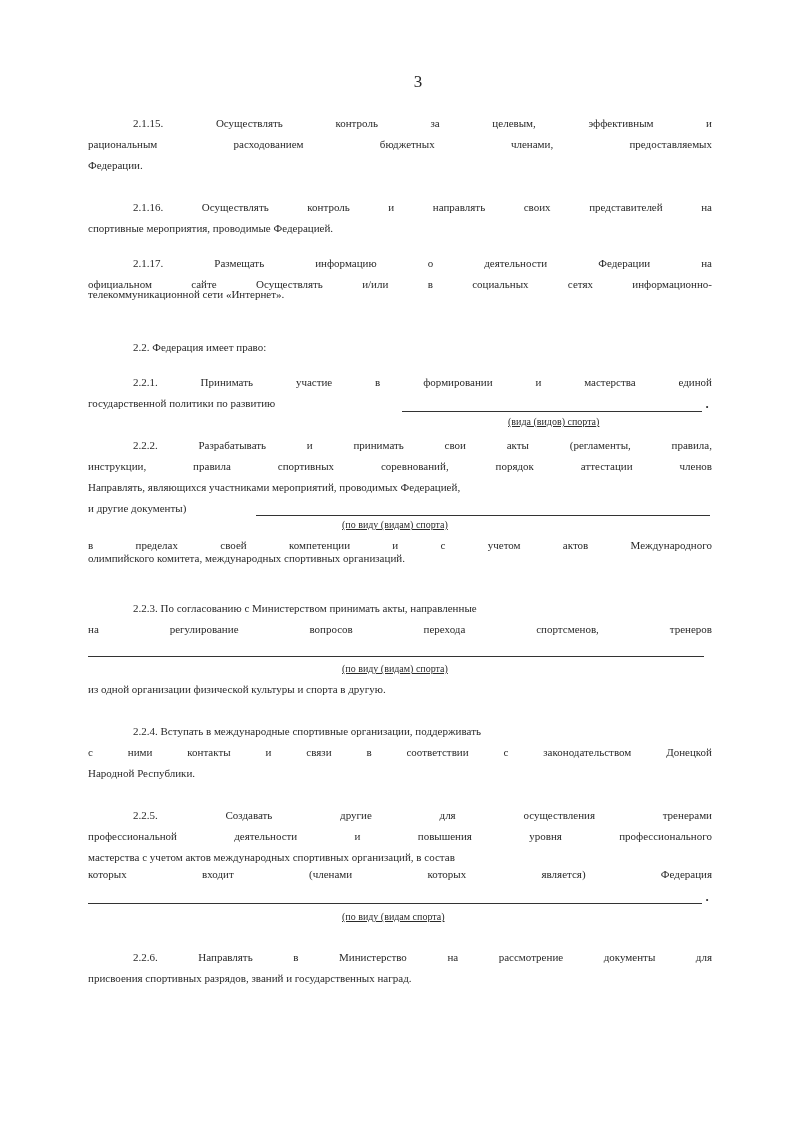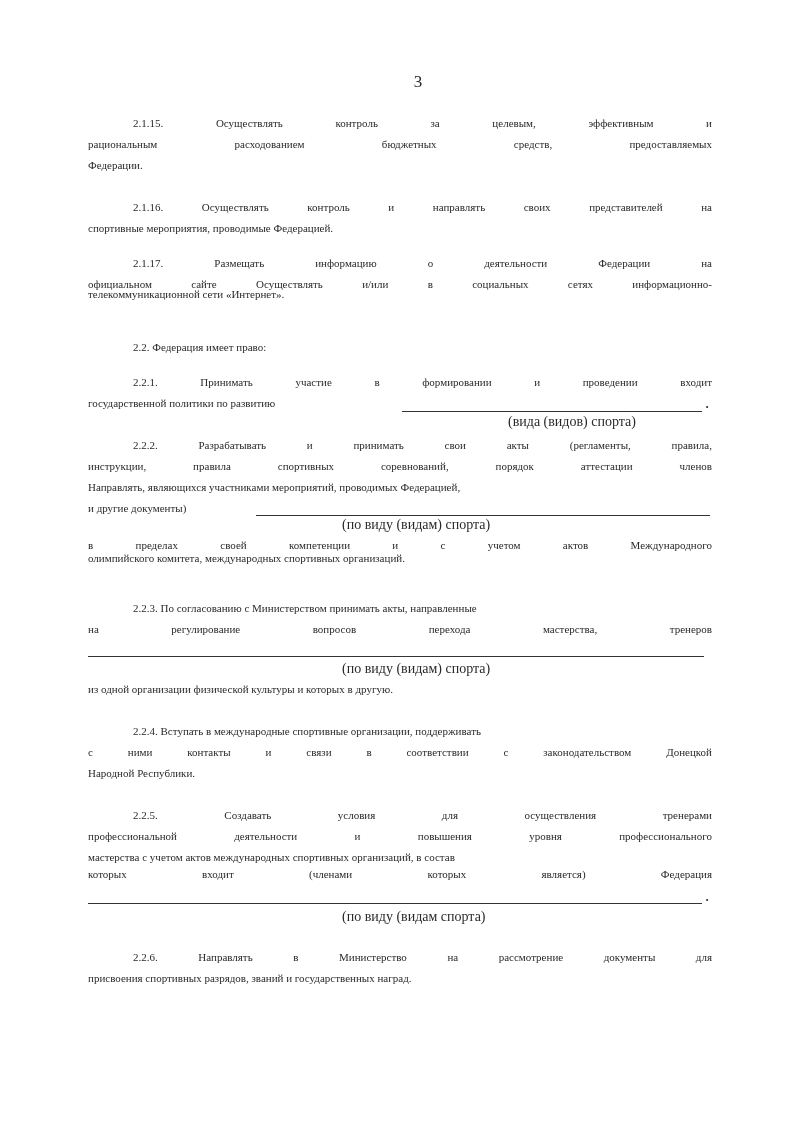--- a/index.html
+++ b/index.html
@@ -2,69 +2,69 @@
 <html><head>
 <meta charset="utf-8">
 <style>
   html, body { margin: 0; padding: 0; background: #ffffff; }
   body { width: 794px; height: 1123px; position: relative; overflow: hidden;
          font-family: "Liberation Serif", "DejaVu Serif", serif; color: #2a2a2a; }
   .page-num { position: absolute; top: 72px; left: 0; width: 836px; text-align: center; font-size: 17px; }
   .line { position: absolute; left: 88px; width: 624px; font-size: 11px; line-height: 21px; white-space: nowrap; }
   .just { text-align: justify; text-align-last: justify; }
   .ind { left: 133px; width: 579px; }
-  .caption { position: absolute; font-size: 14px; line-height: 15px; white-space: nowrap; }
+  .caption { position: absolute; font-size: 10px; line-height: 15px; white-space: nowrap; text-decoration: underline; }
   .blank { position: absolute; border-bottom: 1px solid #333; height: 0; }
   .blank-dot { position: absolute; font-size: 17px; }
 </style>
 </head>
 <body>
 
 <div>
   <div class="page-num">3</div>
 
   <div class="line ind just" style="top:113px">2.1.15. Осуществлять контроль за целевым, эффективным и</div>
-  <div class="line just" style="top:134px">рациональным расходованием бюджетных средств, предоставляемых</div>
+  <div class="line just" style="top:134px">рациональным расходованием бюджетных членами, предоставляемых</div>
   <div class="line" style="top:155px">Федерации.</div>
 
   <div class="line ind just" style="top:197px">2.1.16. Осуществлять контроль и направлять своих представителей на</div>
   <div class="line" style="top:218px">спортивные мероприятия, проводимые Федерацией.</div>
 
   <div class="line ind just" style="top:253px">2.1.17. Размещать информацию о деятельности Федерации на</div>
   <div class="line just" style="top:274px">официальном сайте Осуществлять и/или в социальных сетях информационно-</div>
   <div class="line" style="top:284px">телекоммуникационной сети «Интернет».</div>
 
   <div class="line ind" style="top:337px">2.2. Федерация имеет право:</div>
 
-  <div class="line ind just" style="top:372px">2.2.1. Принимать участие в формировании и проведении входит</div>
+  <div class="line ind just" style="top:372px">2.2.1. Принимать участие в формировании и мастерства единой</div>
   <div class="line" style="top:393px">государственной политики по развитию</div>
   <div class="blank" style="top:411px; left:402px; width:300px"></div>
   <div class="blank-dot" style="top:393px; left:705px">.</div>
   <div class="caption" style="top:414px; left:508px">(вида (видов) спорта)</div>
 
   <div class="line ind just" style="top:435px">2.2.2. Разрабатывать и принимать свои акты (регламенты, правила,</div>
   <div class="line just" style="top:456px">инструкции, правила спортивных соревнований, порядок аттестации членов</div>
   <div class="line" style="top:477px">Направлять, являющихся участниками мероприятий, проводимых Федерацией,</div>
   <div class="line" style="top:498px">и другие документы)</div>
   <div class="blank" style="top:515px; left:256px; width:454px"></div>
   <div class="caption" style="top:517px; left:342px">(по виду (видам) спорта)</div>
   <div class="line just" style="top:535px">в пределах своей компетенции и с учетом актов Международного</div>
   <div class="line" style="top:548px">олимпийского комитета, международных спортивных организаций.</div>
 
   <div class="line ind" style="top:598px">2.2.3. По согласованию с Министерством принимать акты, направленные</div>
-  <div class="line just" style="top:619px">на регулирование вопросов перехода мастерства, тренеров</div>
+  <div class="line just" style="top:619px">на регулирование вопросов перехода спортсменов, тренеров</div>
   <div class="blank" style="top:656px; left:88px; width:616px"></div>
   <div class="caption" style="top:661px; left:342px">(по виду (видам) спорта)</div>
-  <div class="line" style="top:679px">из одной организации физической культуры и которых в другую.</div>
+  <div class="line" style="top:679px">из одной организации физической культуры и спорта в другую.</div>
 
   <div class="line ind" style="top:721px">2.2.4. Вступать в международные спортивные организации, поддерживать</div>
   <div class="line just" style="top:742px">с ними контакты и связи в соответствии с законодательством Донецкой</div>
   <div class="line" style="top:763px">Народной Республики.</div>
 
-  <div class="line ind just" style="top:805px">2.2.5. Создавать условия для осуществления тренерами</div>
+  <div class="line ind just" style="top:805px">2.2.5. Создавать другие для осуществления тренерами</div>
   <div class="line just" style="top:826px">профессиональной деятельности и повышения уровня профессионального</div>
   <div class="line" style="top:847px">мастерства с учетом актов международных спортивных организаций, в состав</div>
   <div class="line just" style="top:864px">которых входит (членами которых является) Федерация</div>
   <div class="blank" style="top:903px; left:88px; width:614px"></div>
   <div class="blank-dot" style="top:886px; left:705px">.</div>
   <div class="caption" style="top:909px; left:342px">(по виду (видам спорта)</div>
 
   <div class="line ind just" style="top:947px">2.2.6. Направлять в Министерство на рассмотрение документы для</div>
   <div class="line" style="top:968px">присвоения спортивных разрядов, званий и государственных наград.</div>
 </div>

